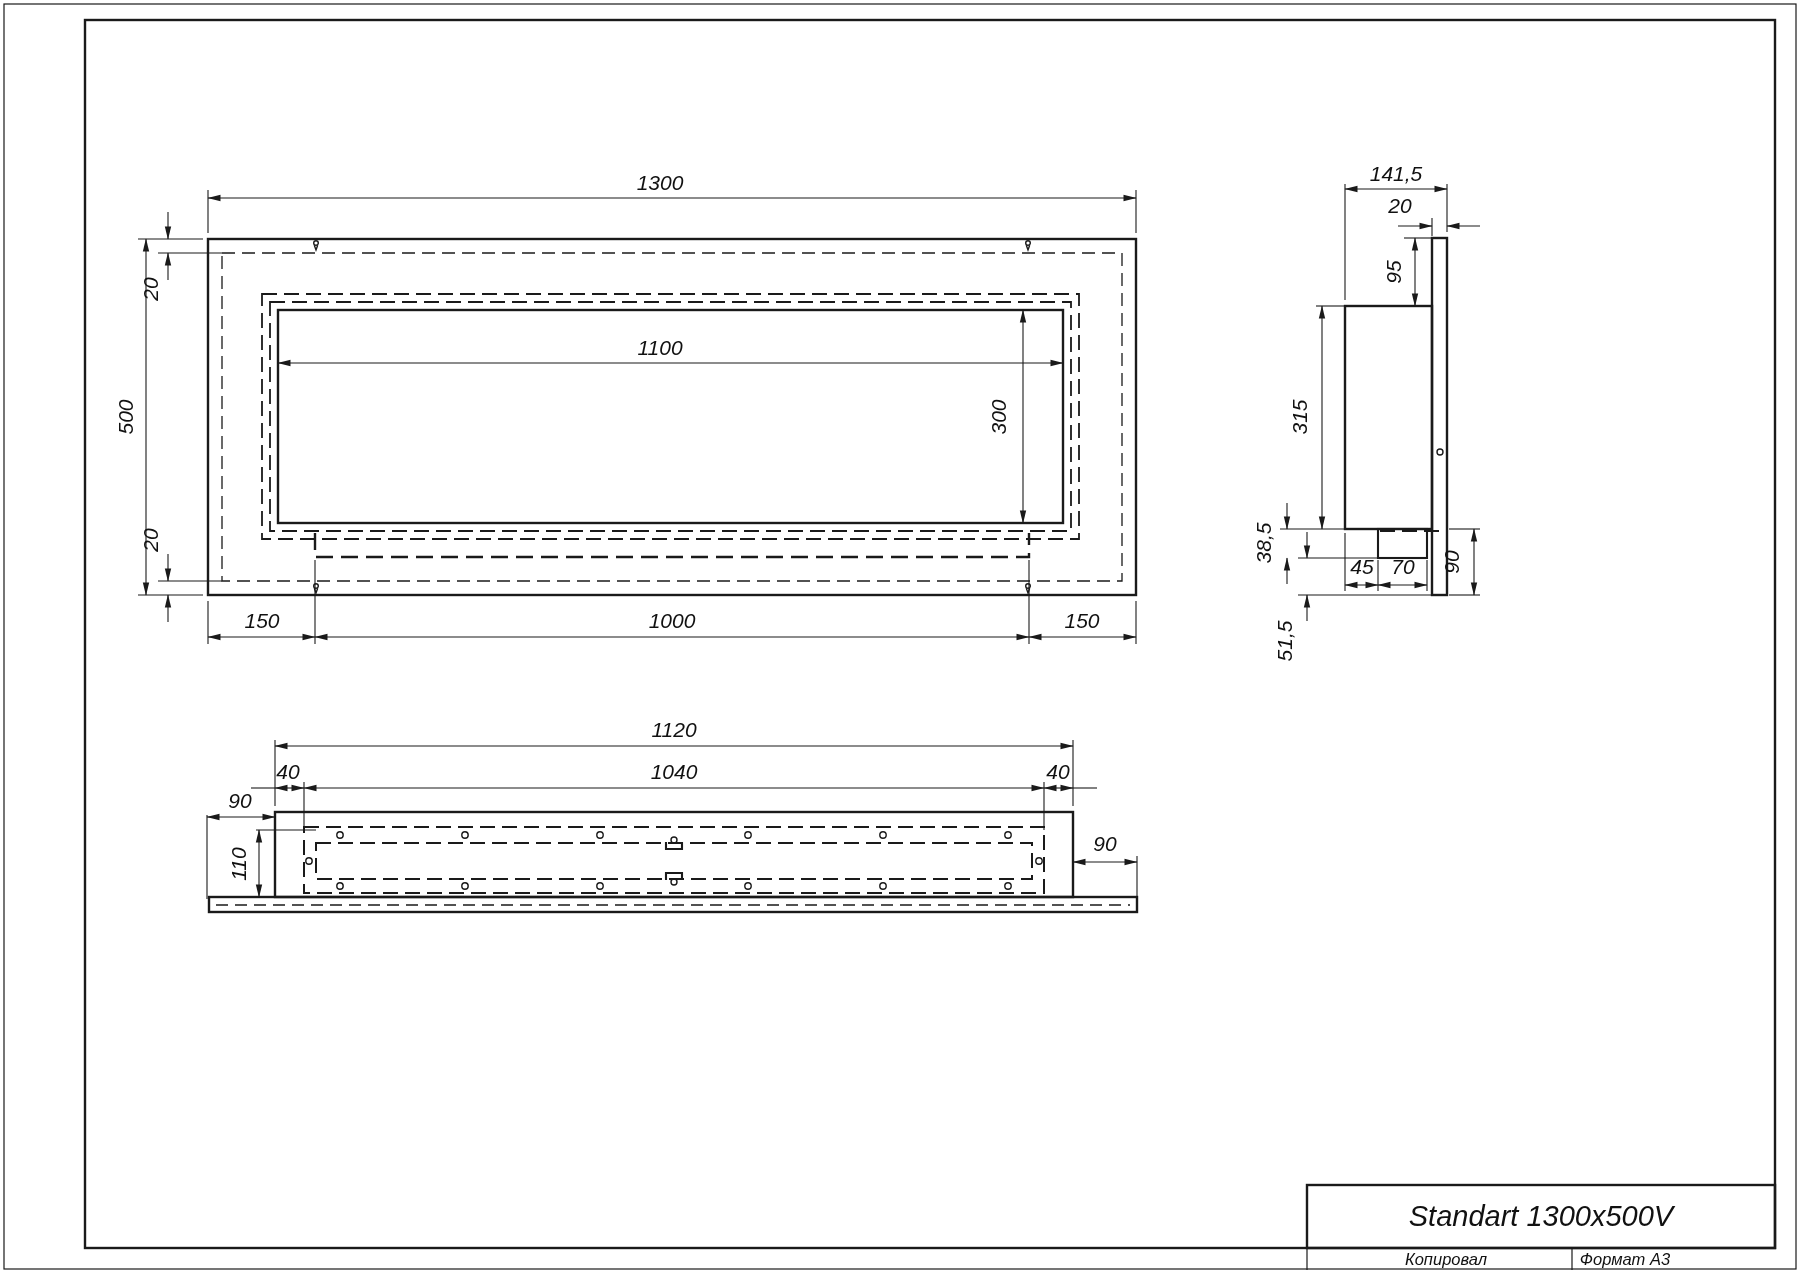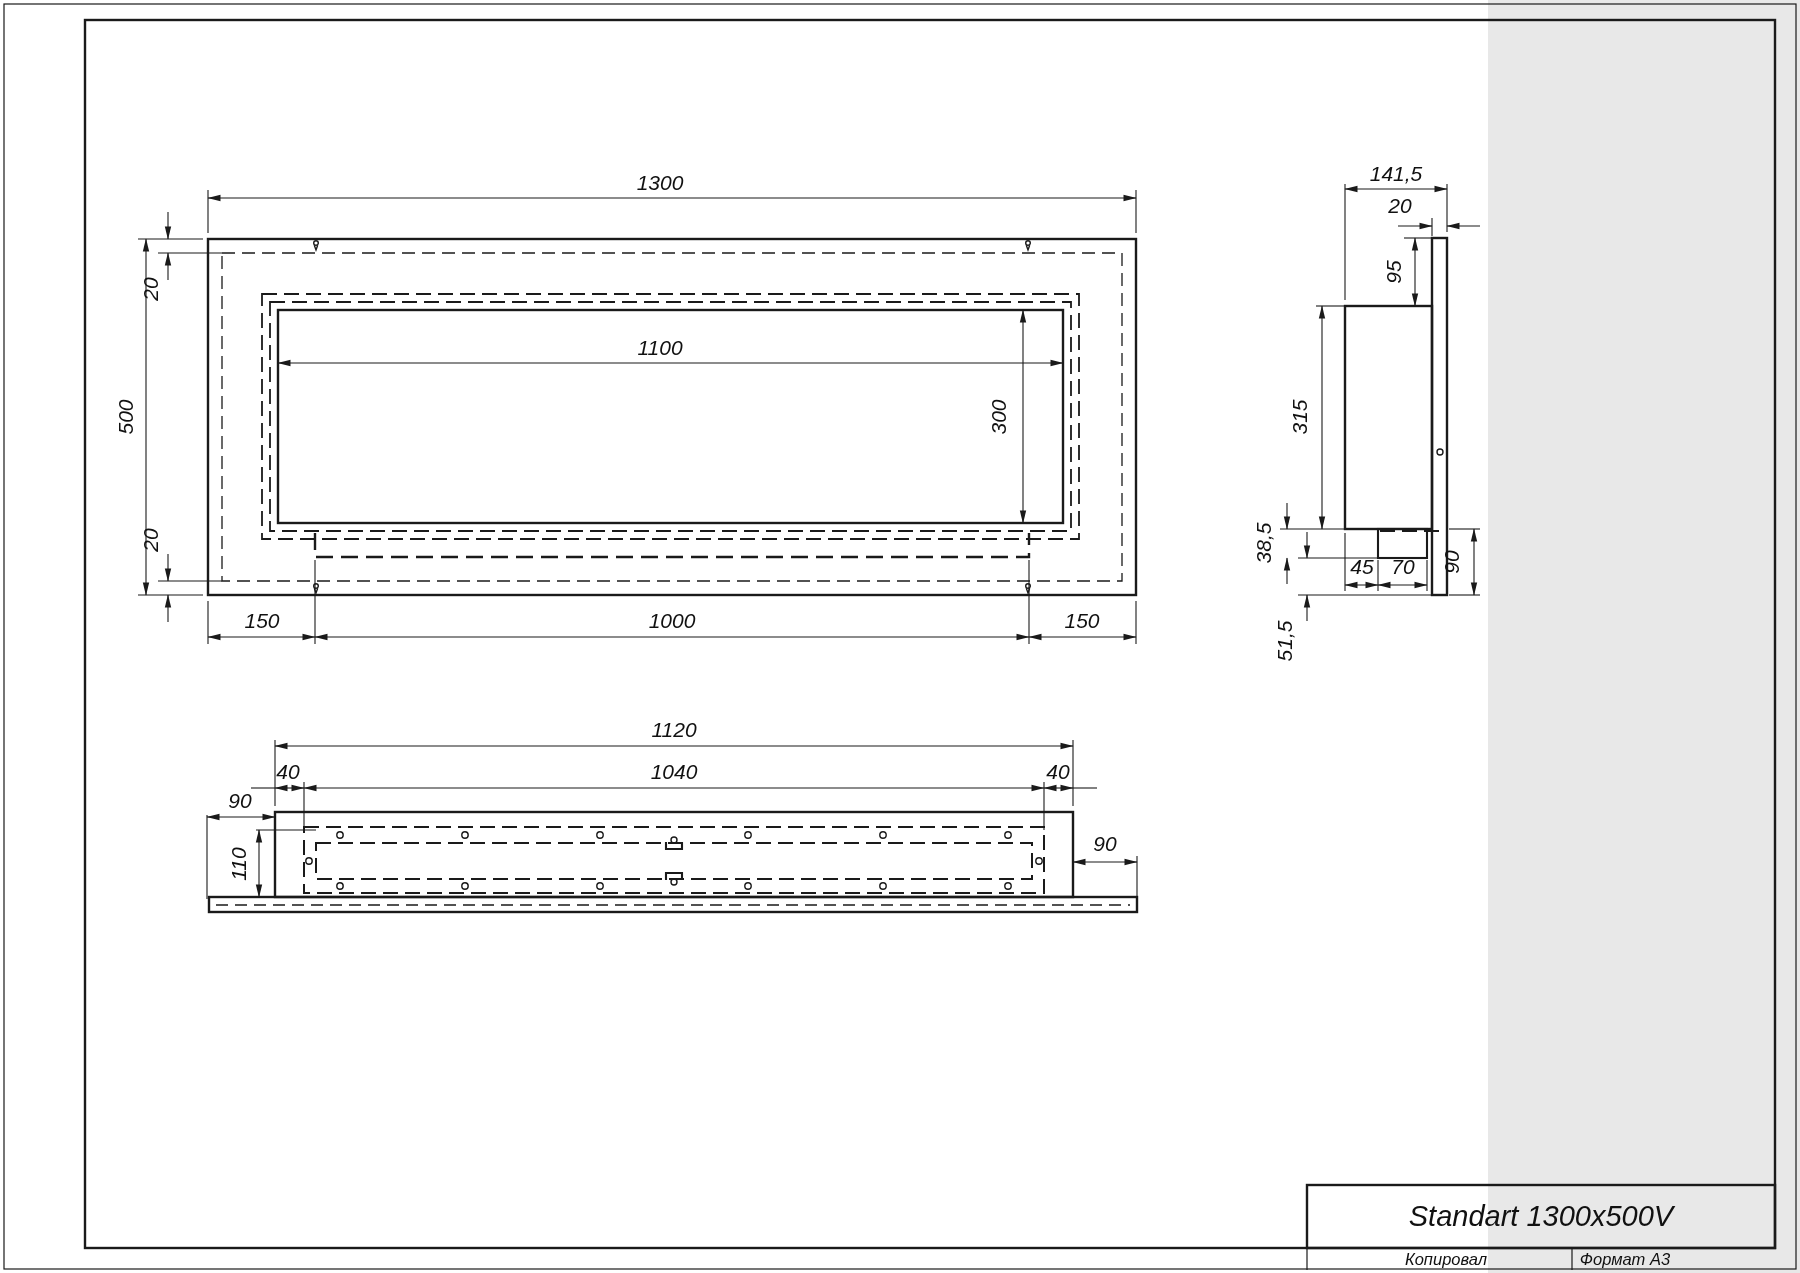--- a/index.html
+++ b/index.html
@@ -1,16 +1,16 @@
 <!DOCTYPE html>
 <html><head>
 <meta charset="utf-8">
 <style>
   html,body{margin:0;padding:0;background:#e8e8e8;}
-  .sheet{position:relative;width:1488px;height:1273px;background:#ffffff;}
+  .sheet{position:relative;width:1800px;height:1273px;background:#ffffff;}
   svg{display:block;}
   .ln{stroke:#1a1a1a;stroke-width:2.4;fill:none;stroke-linecap:square;}
   .ln2{stroke:#1a1a1a;stroke-width:2.1;fill:none;stroke-linecap:square;}
   .thin{stroke:#1a1a1a;stroke-width:1.2;fill:none;}
   .dim{stroke:#1a1a1a;stroke-width:1.1;fill:none;}
   .dsh1{stroke:#1a1a1a;stroke-width:1.3;fill:none;stroke-dasharray:13 7;}
   .dsh2{stroke:#1a1a1a;stroke-width:1.8;fill:none;stroke-dasharray:15 7;}
   .dsh3{stroke:#1a1a1a;stroke-width:2.4;fill:none;stroke-dasharray:17 8;}
   .dsh4{stroke:#1a1a1a;stroke-width:2.0;fill:none;stroke-dasharray:15 7;}
   .dshS{stroke:#1a1a1a;stroke-width:1.3;fill:none;stroke-dasharray:12 7;}

